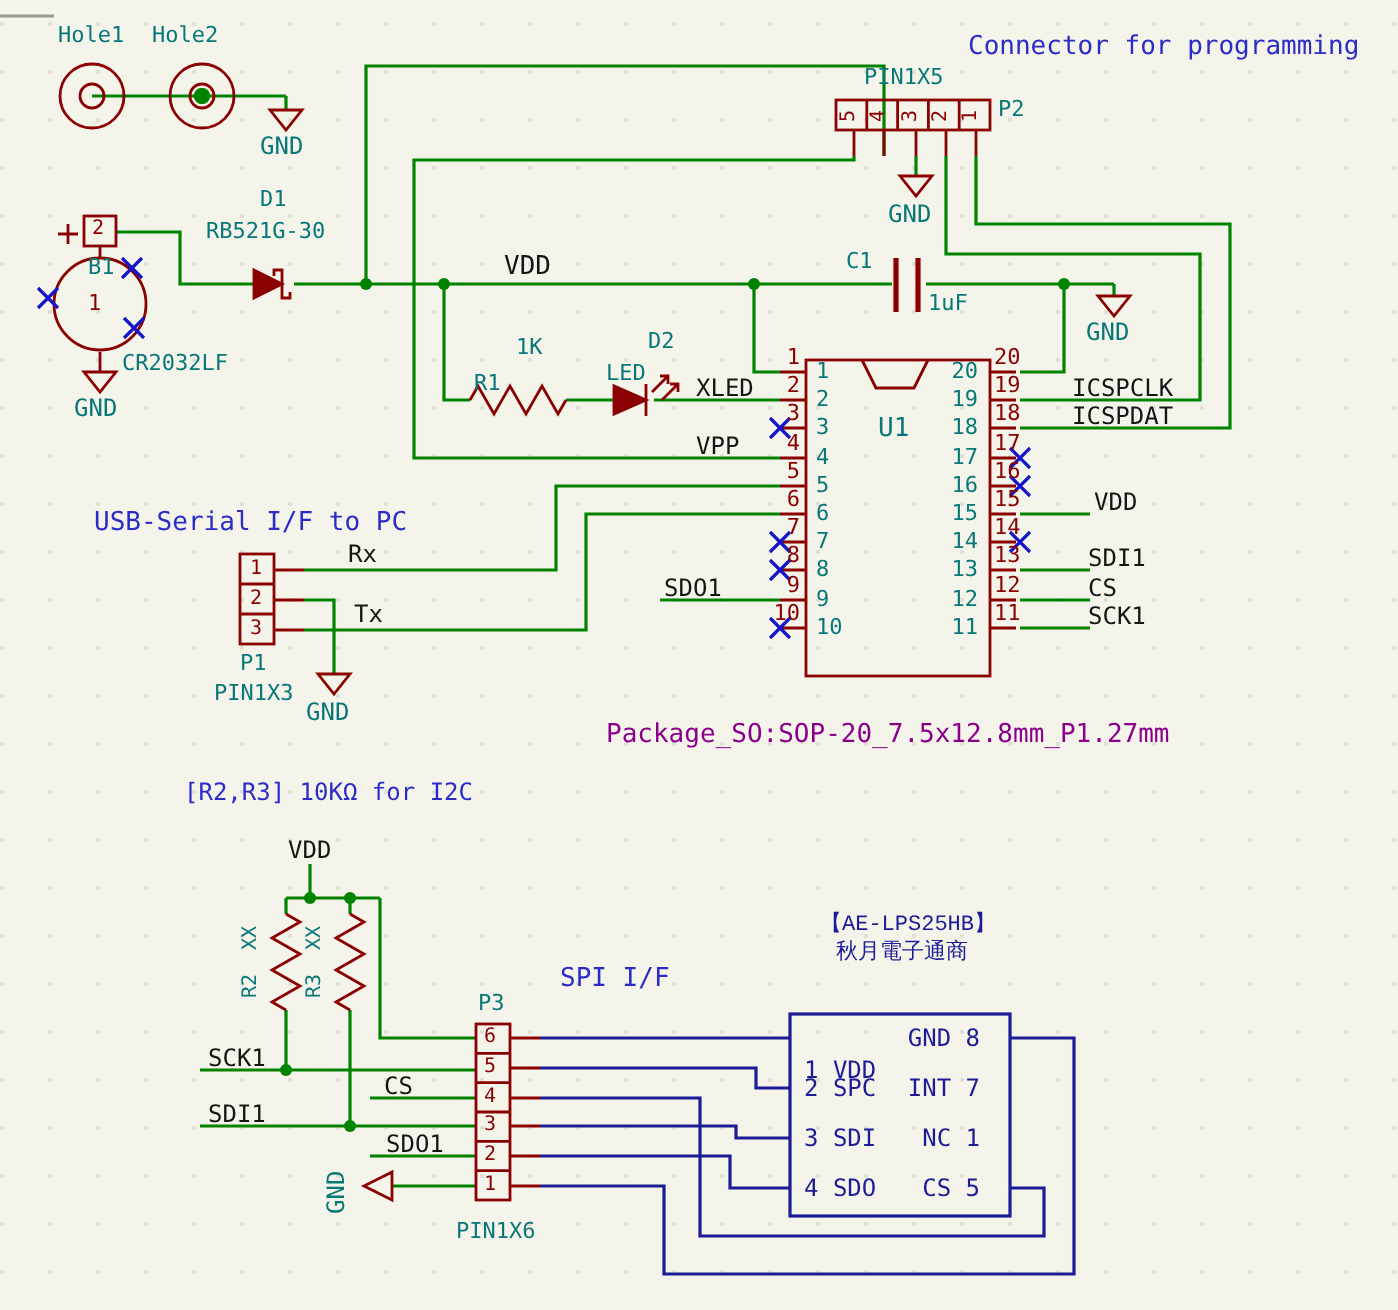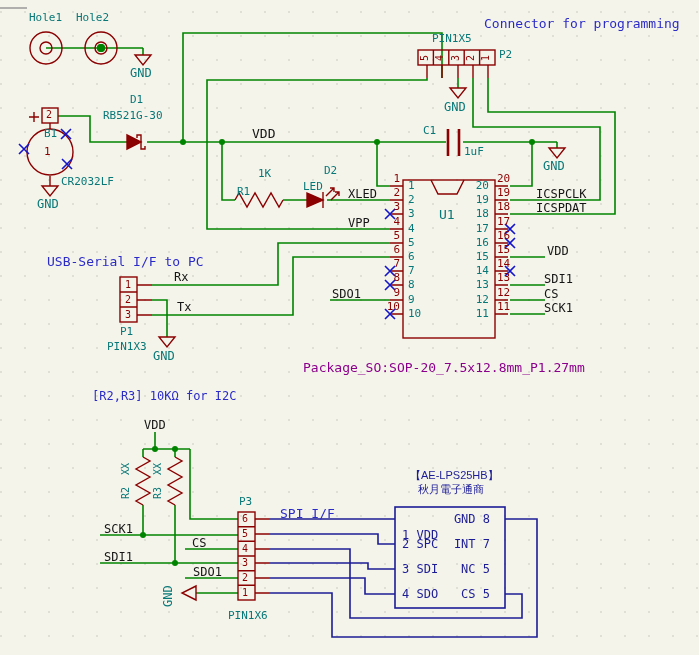--- a/index.html
+++ b/index.html
@@ -14,21 +14,21 @@
   .t{position:absolute;line-height:1;white-space:pre;font-family:"DejaVu Sans Mono",monospace;font-size:12px;color:#151515;}
   .teal{color:#077777}
   .red{color:#8B0000}
   .blue{color:#2B2BC8}
   .navy{color:#1C1C96}
   .purple{color:#8B008B}
   .warn{color:#B03030}
   .s10{font-size:10px}.s11{font-size:11px}.s13{font-size:13px}.s14{font-size:14px}
   .r90{transform:rotate(-90deg);transform-origin:center center;}
   .ar{text-align:right;}
-  .jp{font-family:Liberation Sans, sans-serif;margin-top:12px;}
+  .jp{font-family:Liberation Mono, monospace;}
 </style>
 </head>
 <body>
 
 <div id="sheet">
 
 <svg width="699" height="655" viewBox="0 0 699 655">
 
   <path d="M0,8 H27" stroke="#999" stroke-width="1.5"></path>
 
@@ -272,32 +272,32 @@
 <div class="t teal s10 r90" style="left:150px;top:462px;width:16px">XX</div>
 <div class="t teal s10 r90" style="left:150px;top:486px;width:16px">R3</div>
 
 <div class="t" style="left:104px;top:523px">SCK1</div>
 <div class="t" style="left:104px;top:551px">SDI1</div>
 <div class="t" style="left:192px;top:537px">CS</div>
 <div class="t" style="left:193px;top:566px">SDO1</div>
 <div class="t teal r90" style="left:154px;top:587px;width:28px">GND</div>
 <div class="t teal s11" style="left:239px;top:496px">P3</div>
 <div class="t teal s11" style="left:228px;top:610px">PIN1X6</div>
-<div class="t blue s13" style="left:280px;top:507px">SPI I/F</div>
+<div class="t blue s13" style="left:280px;top:483px">SPI I/F</div>
 <div class="t red s10" style="left:242px;top:514px">6</div>
 <div class="t red s10" style="left:242px;top:529px">5</div>
 <div class="t red s10" style="left:242px;top:544px">4</div>
 <div class="t red s10" style="left:242px;top:558px">3</div>
 <div class="t red s10" style="left:242px;top:573px">2</div>
 <div class="t red s10" style="left:242px;top:588px">1</div>
 
 <div class="t navy s11 jp" style="left:410px;top:458px">【AE-LPS25HB】</div>
 <div class="t navy s11 jp" style="left:418px;top:472px">秋月電子通商</div>
 <div class="t navy" style="left:402px;top:529px">1 VDD</div>
 <div class="t navy" style="left:402px;top:538px">2 SPC</div>
 <div class="t navy" style="left:402px;top:563px">3 SDI</div>
 <div class="t navy" style="left:402px;top:588px">4 SDO</div>
 <div class="t navy ar" style="left:420px;top:513px;width:70px">GND 8</div>
 <div class="t navy ar" style="left:420px;top:538px;width:70px">INT 7</div>
-<div class="t navy ar" style="left:420px;top:563px;width:70px">NC 5</div>
+<div class="t navy ar" style="left:420px;top:563px;width:70px">NC 1</div>
 <div class="t navy ar" style="left:420px;top:588px;width:70px">CS 5</div>
 
 </div>
 
 </body></html>

